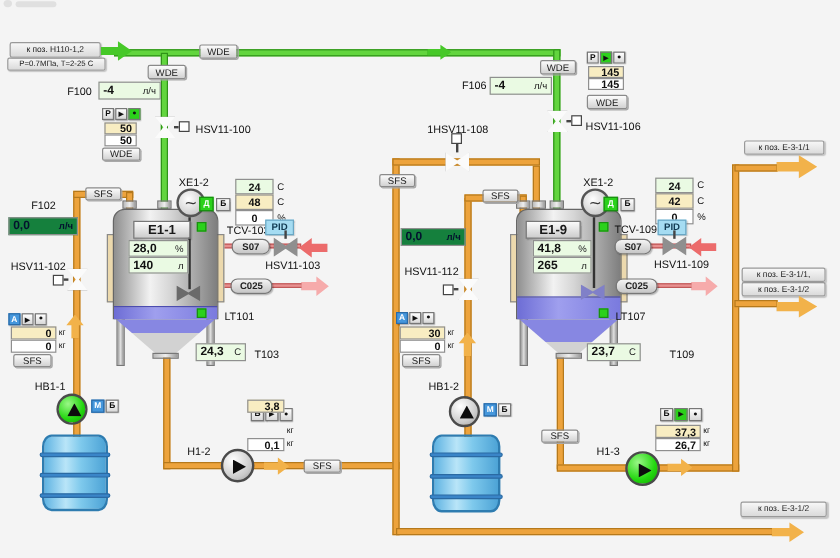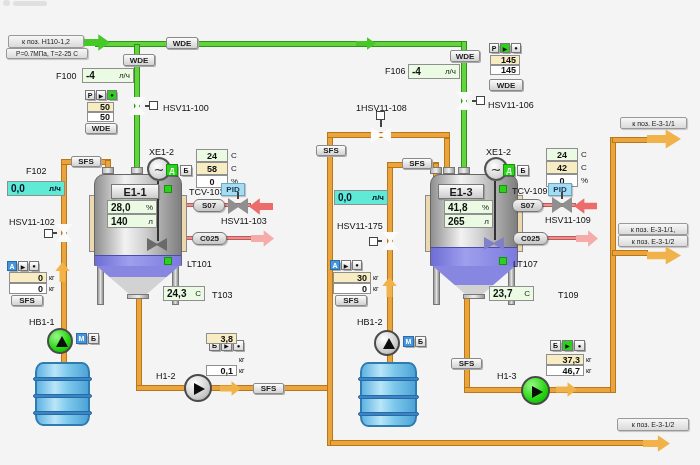--- a/index.html
+++ b/index.html
@@ -11,26 +11,26 @@
   .pipe{position:absolute}
   .pg{background:#62d53e;border:1px solid #2f9318}
   .po{background:#eda33c;border:1px solid #b5791c}
   .pr{background:#e89090;border:1px solid #c05858}
   .nub{position:absolute;background:linear-gradient(90deg,#bbb,#eee,#999);border:1px solid #777}
   
   .ro{position:absolute;display:flex;align-items:center;justify-content:space-between;border:1px solid #8f8f8f;padding:0 3px;font-weight:bold;font-size:10px;color:#111;background:#fff}
   .ro .u{font-weight:normal;font-size:8px;color:#222}
   .ro-g{background:#eafae3}
   .ro-t{background:#f8edc2}
-  .ro-b{background:#5eead4;color:#03122e}
+  .ro-b{background:#15803d;color:#03122e}
   .ro-b .u{font-weight:bold;color:#03122e}
   .jc{justify-content:center}
   .jr{justify-content:flex-end}
   
-  .b3{position:absolute;border:1px solid #8a8a8a;border-radius:2px;background:linear-gradient(180deg,#fcfcfc,#d2d2d2);box-shadow:1px 1px 0 #a8a8a8;display:flex;align-items:center;justify-content:center;font-weight:bold;font-size:8px;color:#222}
+  .b3{position:absolute;border:1px solid #8a8a8a;border-radius:2px;background:linear-gradient(180deg,#fcfcfc,#d2d2d2);box-shadow:1px 1px 0 #a8a8a8;display:flex;align-items:center;justify-content:center;font-weight:normal;font-size:8px;color:#222}
   .sq{position:absolute;width:10px;height:10px;border:1px solid #777;background:linear-gradient(180deg,#fff,#d8d8d8);box-shadow:.5px .5px 1px rgba(0,0,0,.3);display:flex;align-items:center;justify-content:center;font-size:7px;font-weight:bold;color:#111;padding:0}
   .on-g{background:#2bd11b !important}
   .bdg-b{background:#4597dc !important;color:#fff !important;border-color:#2a6ba8 !important}
   .bdg-g{background:#2bd11b !important;color:#fff !important;border-color:#189110 !important}
   .pid{position:absolute;border:1px solid #6aa7c4;background:#a5dcf2;display:flex;align-items:center;justify-content:center;font-weight:bold;font-size:8px;color:#123a52;box-shadow:1px 1px 1px rgba(0,0,0,.2)}
   .cap{position:absolute;border:1px solid #777;border-radius:6px;background:linear-gradient(180deg,#f4f4f4,#c6c6c6);display:flex;align-items:center;justify-content:center;font-weight:bold;font-size:8px;color:#222;box-shadow:1px 1px 1px rgba(0,0,0,.25)}
   .dest{position:absolute;border:1px solid #999;border-radius:2px;background:linear-gradient(180deg,#f7f7f7,#dadada);box-shadow:1px 1px 1px rgba(0,0,0,.2);display:flex;align-items:center;justify-content:center;font-size:7px;color:#222}
   .tag{position:absolute;font-size:9px;color:#111;white-space:nowrap}
   .ind{position:absolute;width:8px;height:8px;background:#2bd11b;border:1px solid #1a8f10}
   
@@ -190,21 +190,21 @@
 
   <span class="tag" style="left:149px;top:147px">ХЕ1-2</span>
   <div class="motor" style="left:147px;top:157px">
       <span>∼</span>
     </div>
   <div class="sq bdg-g" style="left:166px;top:164px;width:12px;height:12px">Д</div>
   <div class="sq" style="left:180px;top:165px;width:12px;height:11px">Б</div>
 
   <div class="ro ro-g jc" style="left:196px;top:149px;width:32px;height:13px;font-size:9px">24</div>
   <span class="tag" style="left:231px;top:151px;font-size:8px">С</span>
-  <div class="ro ro-t jc" style="left:196px;top:162px;width:32px;height:13px;font-size:9px">58</div>
+  <div class="ro ro-t jc" style="left:196px;top:162px;width:32px;height:13px;font-size:9px">48</div>
   <span class="tag" style="left:231px;top:164px;font-size:8px">С</span>
   <div class="ro jc" style="left:196px;top:175px;width:32px;height:13px;font-size:9px">0</div>
   <span class="tag" style="left:231px;top:177px;font-size:8px">%</span>
 
   <span class="tag" style="left:189px;top:187px">TCV-103</span>
   <div class="pid" style="left:221px;top:183px;width:24px;height:13px">PID</div>
   <div class="cap" style="left:193px;top:199px;width:32px;height:13px">S07</div>
   <div class="vstem" style="left:237px;top:192px;width:2px;height:7px"></div>
   <div class="vglyph v-h v-dark ol-dark" style="left:228px;top:198px;width:20px;height:16px"></div>
   <div class="arrow ar-l f-red ol-red" style="left:249px;top:198px;width:24px;height:17px"></div>
@@ -226,21 +226,21 @@
   <div class="vleg" style="left:433px;top:252px;width:7px;height:53px"></div>
   <div class="vleg" style="left:508px;top:252px;width:7px;height:53px"></div>
   <div class="vpanel" style="left:425px;top:195px;width:9px;height:57px"></div>
   <div class="vpanel" style="left:514px;top:195px;width:9px;height:57px"></div>
   <div class="vbody" style="left:430px;top:174px;width:88px;height:92px"></div>
   <div class="vliq" style="left:431px;top:247px;width:86px;height:19px"></div>
   <div class="vcone ol-gray" style="left:431px;top:266px;width:86px;height:31px;background:linear-gradient(180deg,#8787e2 0 62%,#d2d2d2 62% 100%)"></div>
   <div class="nub" style="left:463px;top:294px;width:22px;height:5px"></div>
   <div class="shaft" style="left:494px;top:181px;width:2px;height:59px"></div>
   <div class="stir ol-gray" style="left:484px;top:237px;width:20px;height:13px;background:#8080c8"></div>
-  <div class="vlabel" style="left:438px;top:184px;width:46px;height:15px">Е1-3</div>
+  <div class="vlabel" style="left:438px;top:184px;width:46px;height:15px">Е1-9</div>
   <div class="ind" style="left:499px;top:185px"></div>
   <div class="ro ro-g" style="left:444px;top:200px;width:49px;height:14px">
     <span>41,8</span>
       <span class="u">%</span>
   </div>
   <div class="ro ro-g" style="left:444px;top:214px;width:49px;height:14px">
     <span>265</span>
       <span class="u">л</span>
   </div>
   <span class="tag" style="left:486px;top:147px">ХЕ1-2</span>
@@ -319,21 +319,21 @@
   <div class="arrow ar-r f-orange ol-orange" style="left:220px;top:381px;width:21px;height:15px"></div>
   <div class="b3" style="left:253px;top:383px;width:31px;height:11px">SFS</div>
   <div class="b3" style="left:316px;top:145px;width:30px;height:11px">SFS</div>
 
   <div class="b3" style="left:402px;top:158px;width:30px;height:11px">SFS</div>
   <span class="tag" style="left:341px;top:193px">F112</span>
   <div class="ro ro-b" style="left:334px;top:190px;width:54px;height:15px">
     <span>0,0</span>
       <span class="u">л/ч</span>
   </div>
-  <span class="tag" style="left:337px;top:221px">HSV11-175</span>
+  <span class="tag" style="left:337px;top:221px">HSV11-112</span>
   <div class="abs" style="left:369px;top:232px;width:30px;height:18px">
     <div class="vact" style="left:0;top:5px"></div>
     <div class="vstem" style="left:9px;top:8px;width:4px;height:2px"></div>
     <div class="vglyph v-v ol-dark" style="left:13px;top:0;width:17px;height:18px"></div>
   </div>
   <div class="arrow ar-u f-orange ol-orange" style="left:382px;top:277px;width:15px;height:20px"></div>
   <div class="sq bdg-b" style="left:330px;top:260px">А</div>
   <div class="sq" style="left:341px;top:260px;font-size:6px">▶</div>
   <div class="sq" style="left:352px;top:260px;font-size:6px">●</div>
   <div class="ro ro-t jr" style="left:333px;top:272px;width:38px;height:11px;font-size:9px">30</div>
@@ -352,21 +352,21 @@
     <div class="hoop" style="top:31px"></div>
     <div class="hoop" style="top:48px"></div>
   </div>
 
   <div class="b3" style="left:451px;top:358px;width:31px;height:11px">SFS</div>
   <div class="sq" style="left:550px;top:340px;width:11px;height:11px">Б</div>
   <div class="sq on-g" style="left:562px;top:340px;width:11px;height:11px;font-size:6px">▶</div>
   <div class="sq" style="left:574px;top:340px;width:11px;height:11px;font-size:6px">●</div>
   <div class="ro ro-t jr" style="left:546px;top:354px;width:38px;height:11px;font-size:9px">37,3</div>
   <span class="tag" style="left:586px;top:356px;font-size:7px">кг</span>
-  <div class="ro jr" style="left:546px;top:365px;width:38px;height:11px;font-size:9px">46,7</div>
+  <div class="ro jr" style="left:546px;top:365px;width:38px;height:11px;font-size:9px">26,7</div>
   <span class="tag" style="left:586px;top:367px;font-size:7px">кг</span>
   <span class="tag" style="left:497px;top:371px">Н1-3</span>
   <div class="pump on" style="left:521px;top:376px;width:29px;height:29px">
       <div class="ptri tri-r" style="left:9px;top:8px"></div>
     </div>
   <div class="arrow ar-r f-orange ol-orange" style="left:556px;top:382px;width:21px;height:15px"></div>
 
   <div class="dest" style="left:620px;top:117px;width:67px;height:12px">к поз. Е-3-1/1</div>
   <div class="arrow ar-r f-orange ol-orange" style="left:647px;top:129px;width:34px;height:20px"></div>
   <div class="dest" style="left:618px;top:223px;width:70px;height:12px">к поз. Е-3-1/1,</div>

